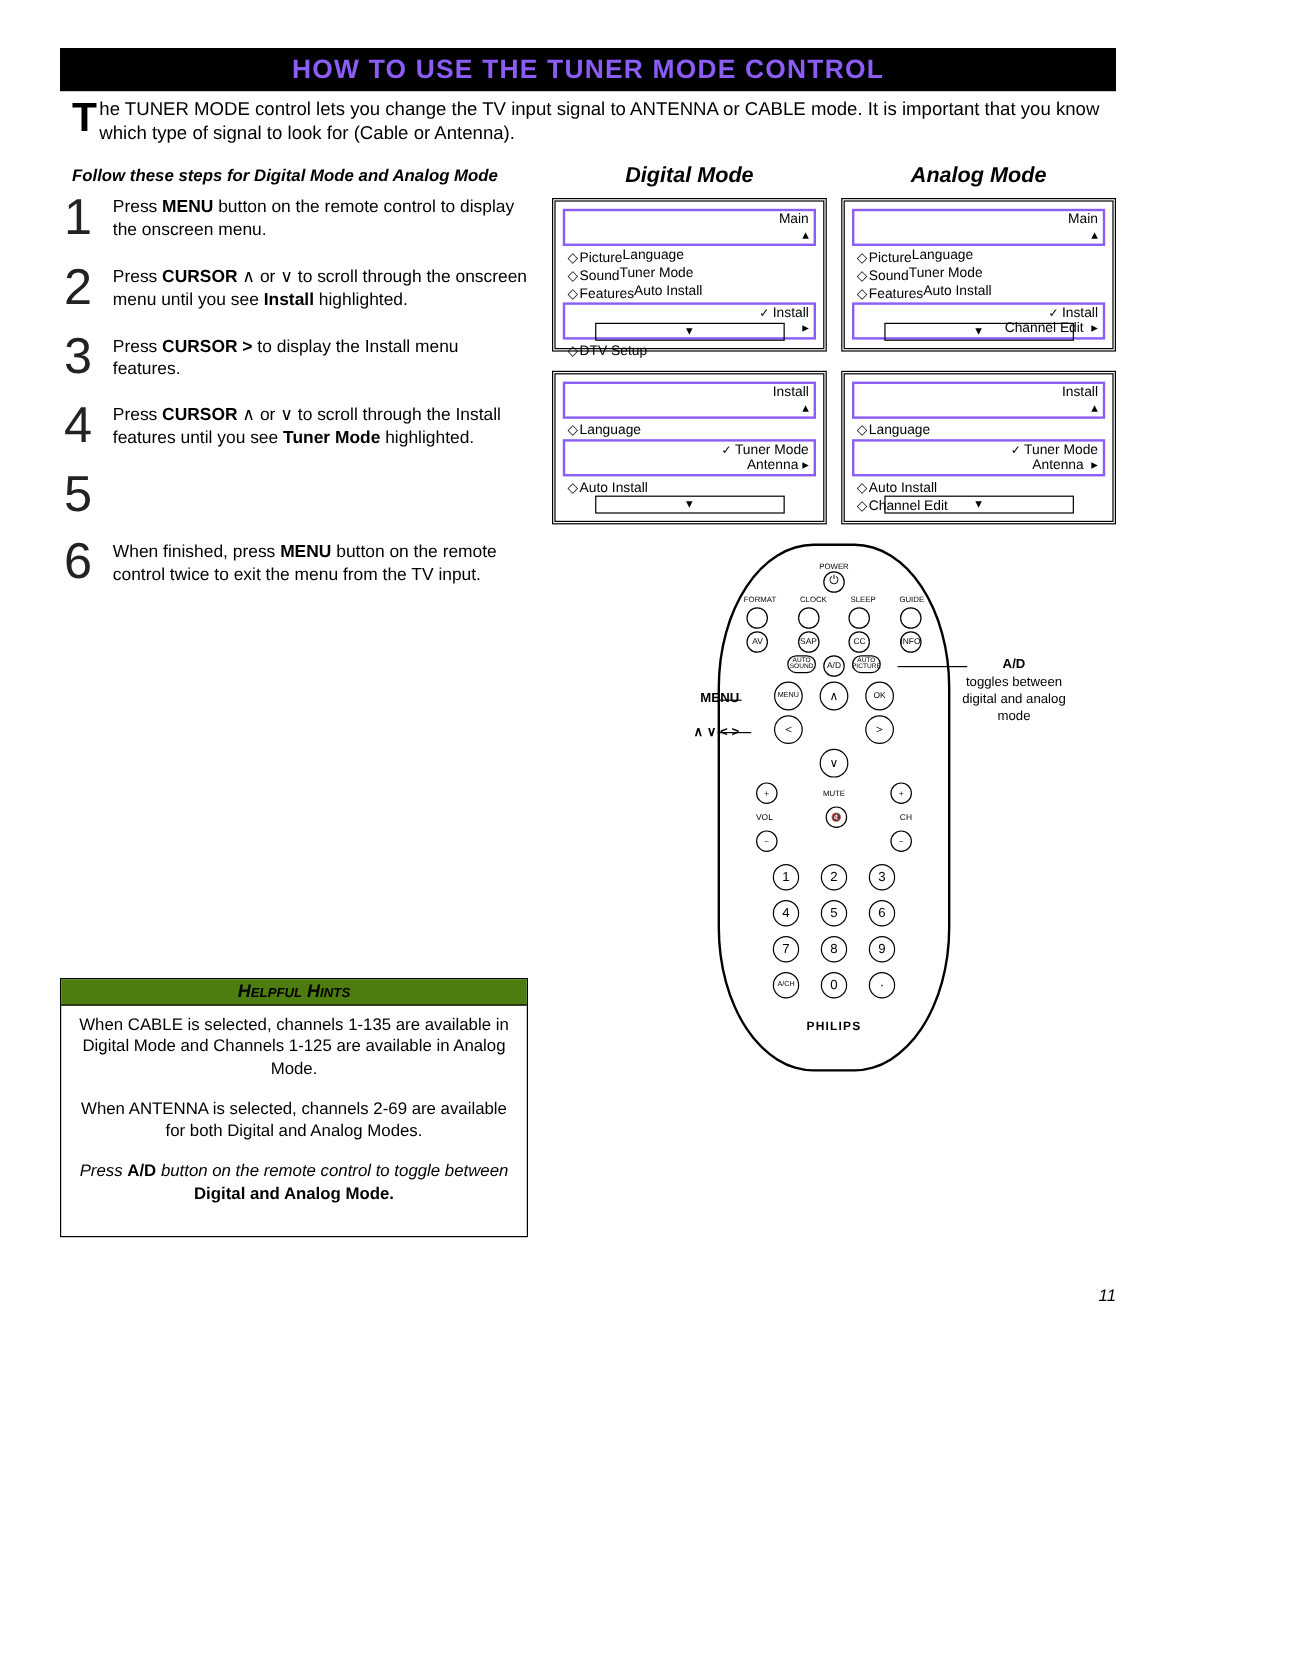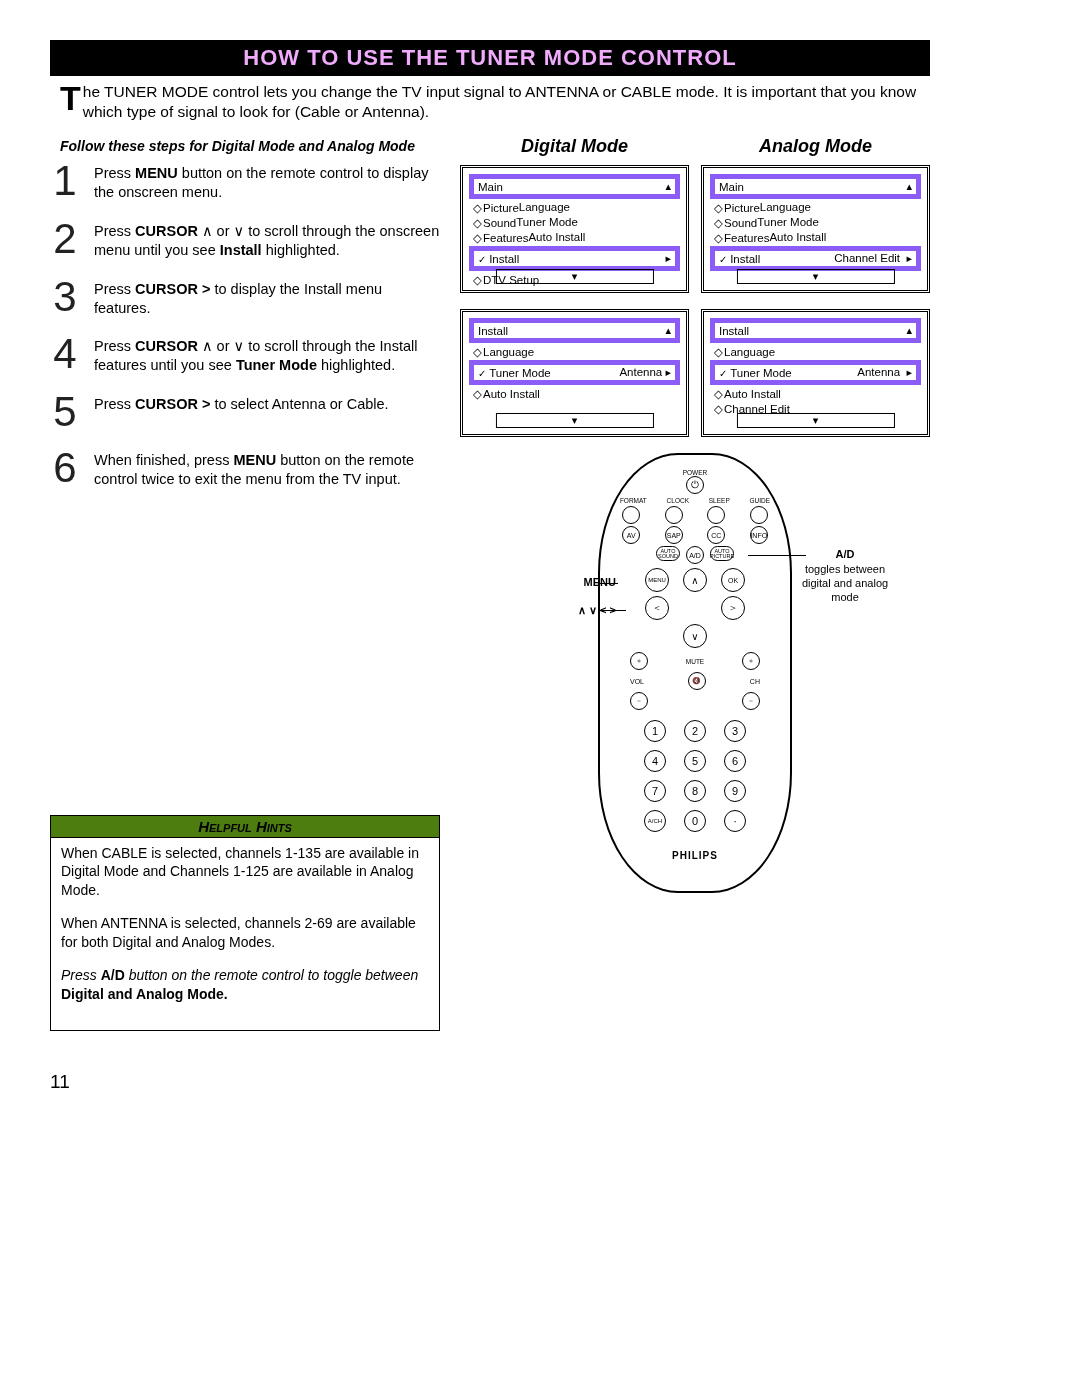--- a/index.html
+++ b/index.html
@@ -7,21 +7,21 @@
     padding: 40px 50px;
     font-family: "Gill Sans", "Gill Sans MT", "Segoe UI", sans-serif;
     font-size: 15px;
     color: #000;
     width: 980px;
     box-sizing: border-box;
     background: #fff;
   }
   .title-bar {
     background: #000;
-    color: #f0abfc;
+    color: #8b5cf6;
     font-weight: bold;
     letter-spacing: 1px;
     text-align: center;
     font-size: 22px;
     padding: 5px 0;
   }
   .intro {
     margin: 6px 10px 14px 10px;
     font-size: 15.5px;
     line-height: 1.3;
@@ -89,26 +89,27 @@
   .panel {
     border: 3px double #000;
     padding: 6px 6px 4px 6px;
     font-size: 11.5px;
     margin-bottom:8px;
     height:128px;
     box-sizing:border-box;
     position:relative;
   }
   .panel .row-box {
-    border:5px solid #8b5cf6;
+    border:2px solid #8b5cf6;
     padding:1px 4px;
     display:flex;
     justify-content:space-between;
     align-items:flex-end;
     margin-bottom:2px;
+    flex-direction:column;
   }
   .panel .row-plain {
     display:flex;
     padding:0px 4px;
     margin-bottom:1px;
   }
   .diamond { display:inline-block; width:10px;}
   .tri-r::after{content:"▸";font-size:11px;}
   .tri-u::after{content:"▴";font-size:11px;}
   .tri-d::after{content:"▾";font-size:11px;}
@@ -206,25 +207,26 @@
     background:#4d7c0f;
     border-bottom:1px solid #000;
     font-style:italic;
     font-variant:small-caps;
     font-weight:bold;
     text-align:center;
     padding:2px 0;
     font-size:15px;
   }
   .hints .hh-body{padding:6px 10px 12px 10px; line-height:1.35;}
-  .hints p{margin:0 0 14px 0;}
+  .hints p{margin:0 0 14px 0;text-align:center;}
   .pagenum{
-    text-align:left;
-    font-size:19px;
+    text-align:right;
+    font-size:14px;
     margin-top:40px;
+    font-style:italic;
   }
 </style>
 </head>
 <body>
 
 <div class="title-bar">HOW TO USE THE TUNER MODE CONTROL</div>
 
 <div class="intro">
   <span class="cap">T</span>
   <span>he TUNER MODE control lets you change the TV input signal to ANTENNA or CABLE mode. It is important that you know which type of signal to look for (Cable or Antenna).</span>
@@ -257,23 +259,20 @@
 
     <div class="step">
       <div class="num">4</div>
       <div class="body">
         <span>Press </span><span class="b">CURSOR</span><span> ∧ or ∨ to scroll through the Install features until you see </span><span class="b">Tuner Mode</span><span> highlighted.</span>
       </div>
     </div>
 
     <div class="step">
       <div class="num">5</div>
-      <div class="body">
-        <span>Press </span><span class="b">CURSOR &gt;</span><span>  to select Antenna or Cable.</span>
-      </div>
     </div>
 
     <div class="step">
       <div class="num">6</div>
       <div class="body">
         <span>When finished, press </span><span class="b">MENU</span><span> button on the remote control twice to exit the menu from the TV input.</span>
       </div>
     </div>
 
     <div style="height:290px"></div>

